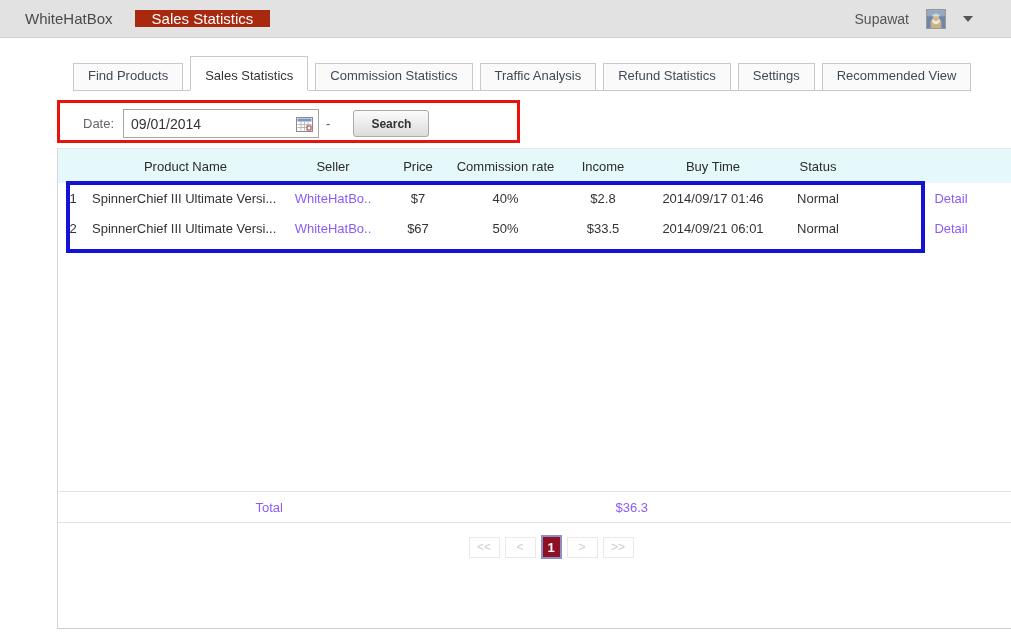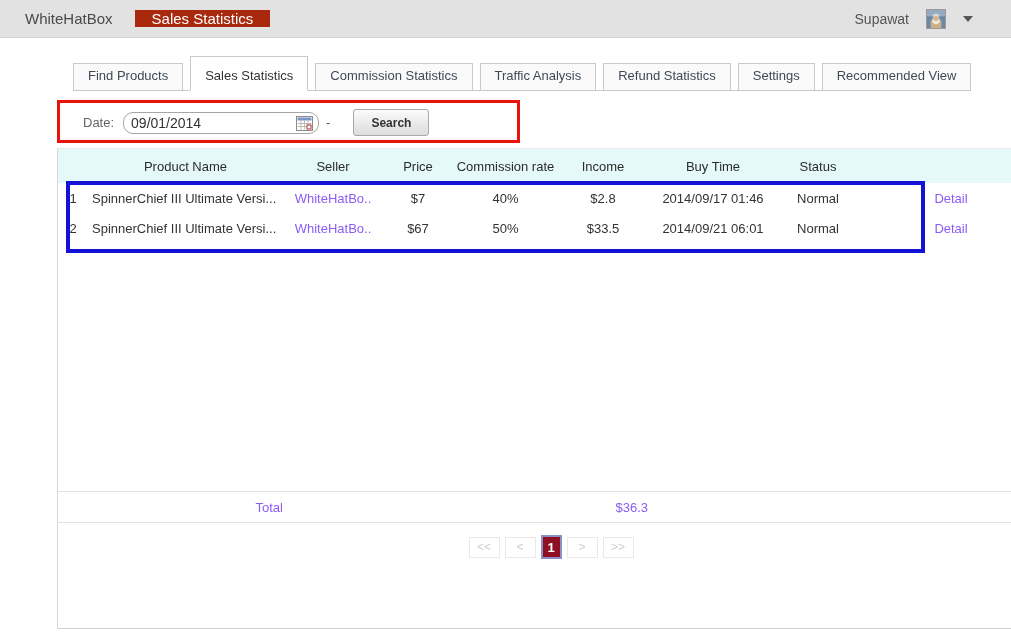--- a/index.html
+++ b/index.html
@@ -23,22 +23,22 @@
   .tabs { position: absolute; left: 73px; top: 59px; width: 892px; height: 32px;
     border-bottom: 1px solid #c9c9c9; display: flex; align-items: flex-end; }
   .tab { font-size: 13px; color: #3f4a56; background: #fafafa; border: 1px solid #c9c9c9;
     padding: 4px 14px 7px 14px; margin-right: 7px; margin-bottom: -1px; cursor: pointer;
     white-space: nowrap; }
   .tab.active { background: #fff; border-bottom: 1px solid #fff; padding-top: 11px; color: #333; }
 
   
   .filter-row { position: absolute; left: 73px; top: 109px; display: flex; align-items: center; margin-left: 10px; }
   .date-label { font-size: 13px; color: #666; margin-right: 9px; }
-  .date-box { width: 196px; height: 22px; background: #fff; border: 1px solid #a6a6a6;
-    border-radius: 10px; display: flex; align-items: center; padding: 0 5px 0 7px; }
+  .date-box { width: 196px; height: 29px; background: #fff; border: 1px solid #a6a6a6;
+    border-radius: 0; display: flex; align-items: center; padding: 0 5px 0 7px; }
   .date-box input { border: none; outline: none; flex: 1; min-width: 0; font-size: 14px;
     color: #333; font-family: "Liberation Sans", sans-serif; background: transparent; }
   .date-sep { margin: 0 7px; color: #555; font-size: 13px; }
   .cal-icon { flex: 0 0 auto; cursor: pointer; }
   .search-btn { margin-left: 16px; height: 27px; padding: 0 17px; font-size: 12px; font-weight: bold;
     color: #333; background: linear-gradient(#fbfbfb, #dcdcdc); border: 1px solid #a9a9a9;
     border-radius: 3px; cursor: pointer; font-family: "Liberation Sans", sans-serif; }
 
   
   .panel { position: absolute; left: 57px; top: 148px; width: 988px; height: 481px;

